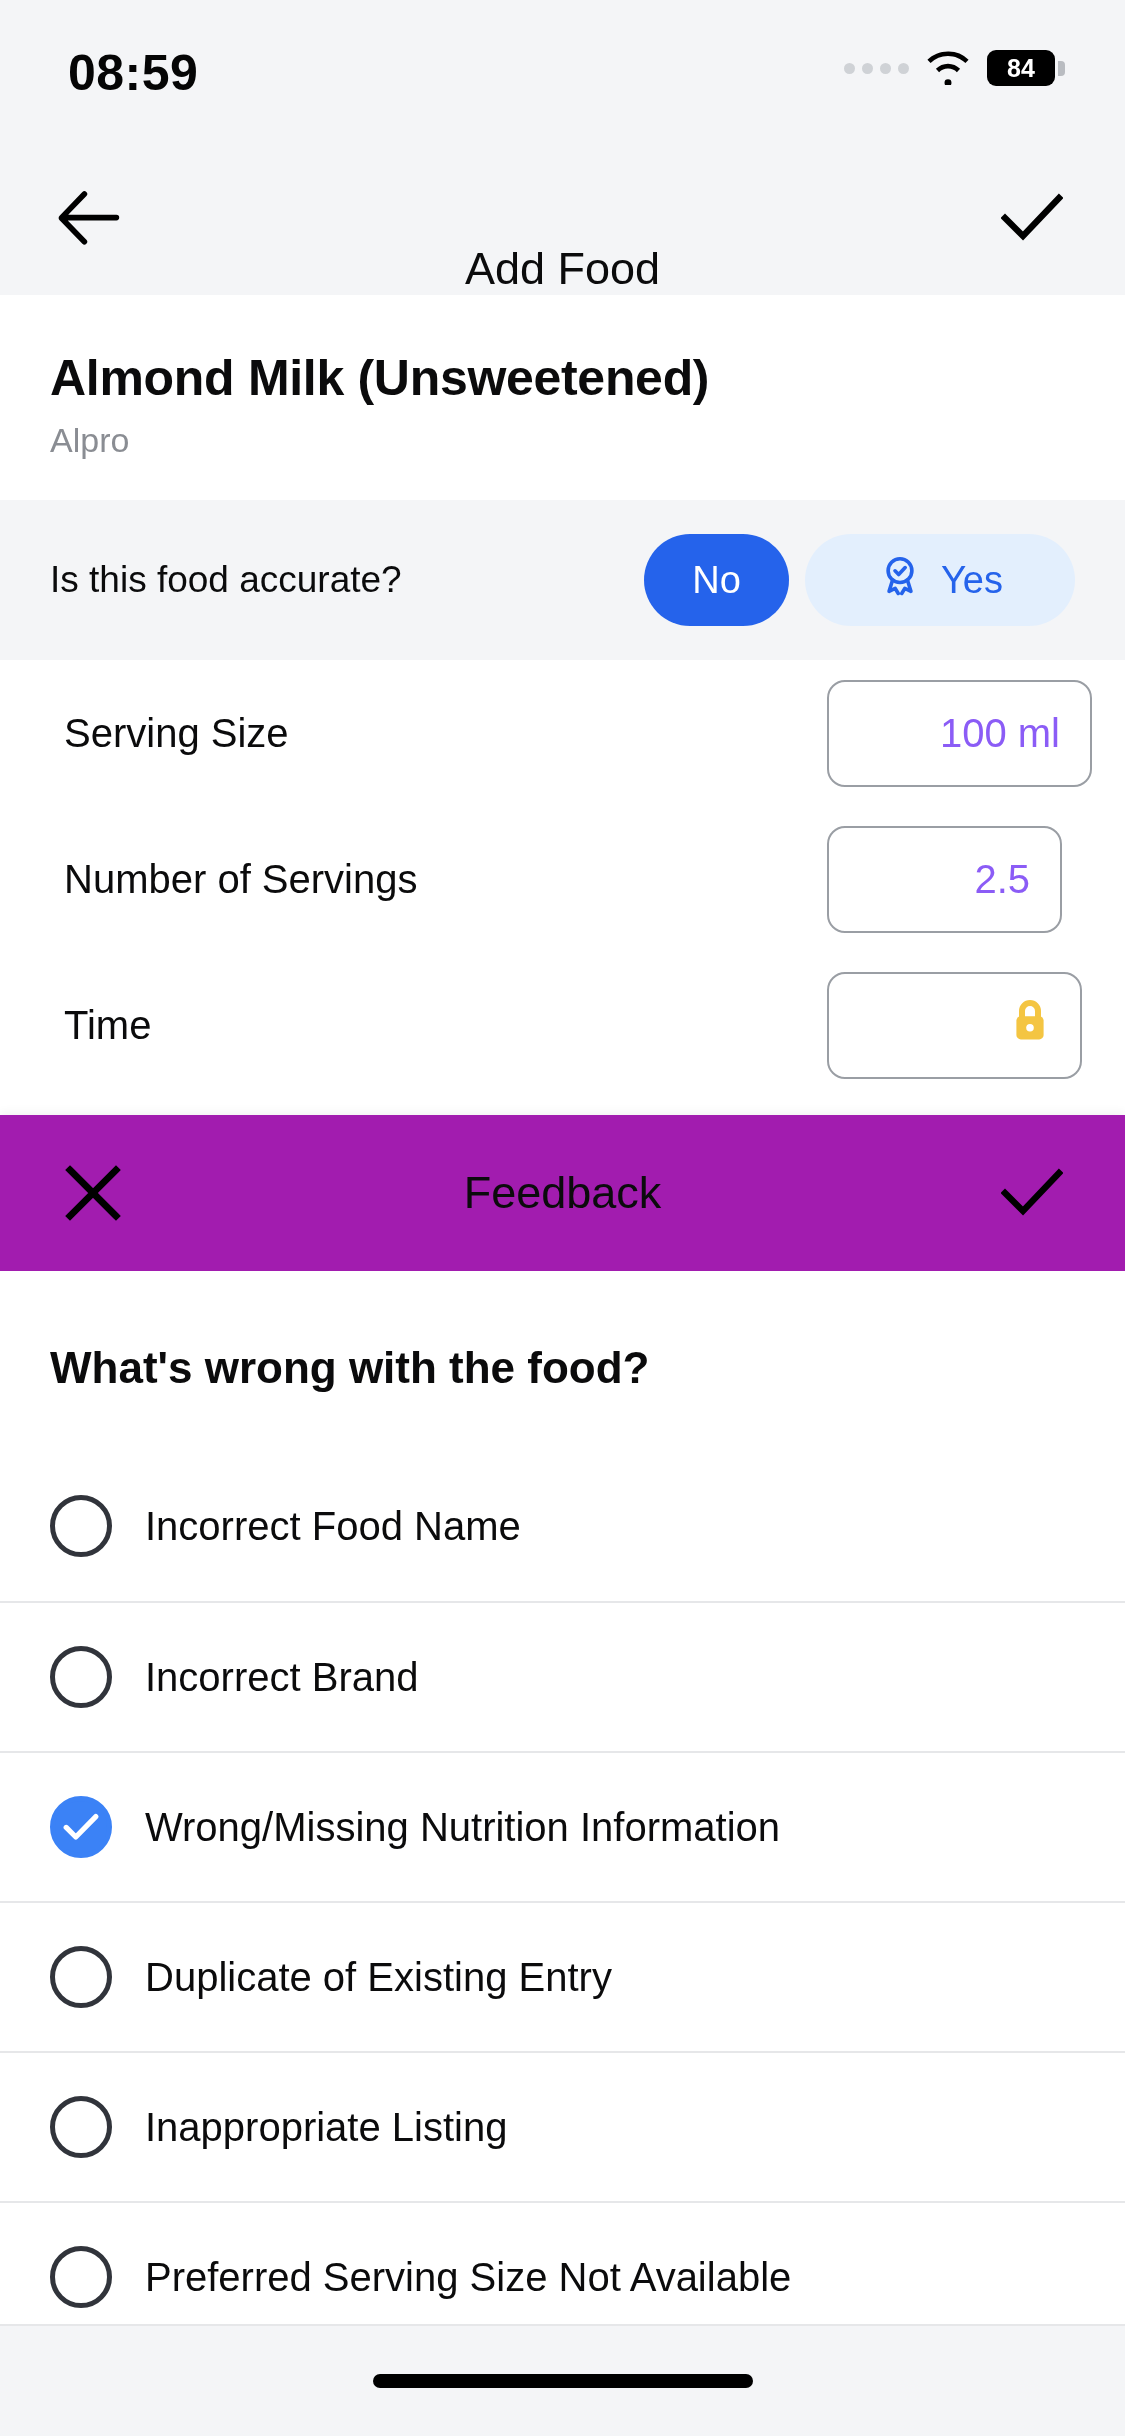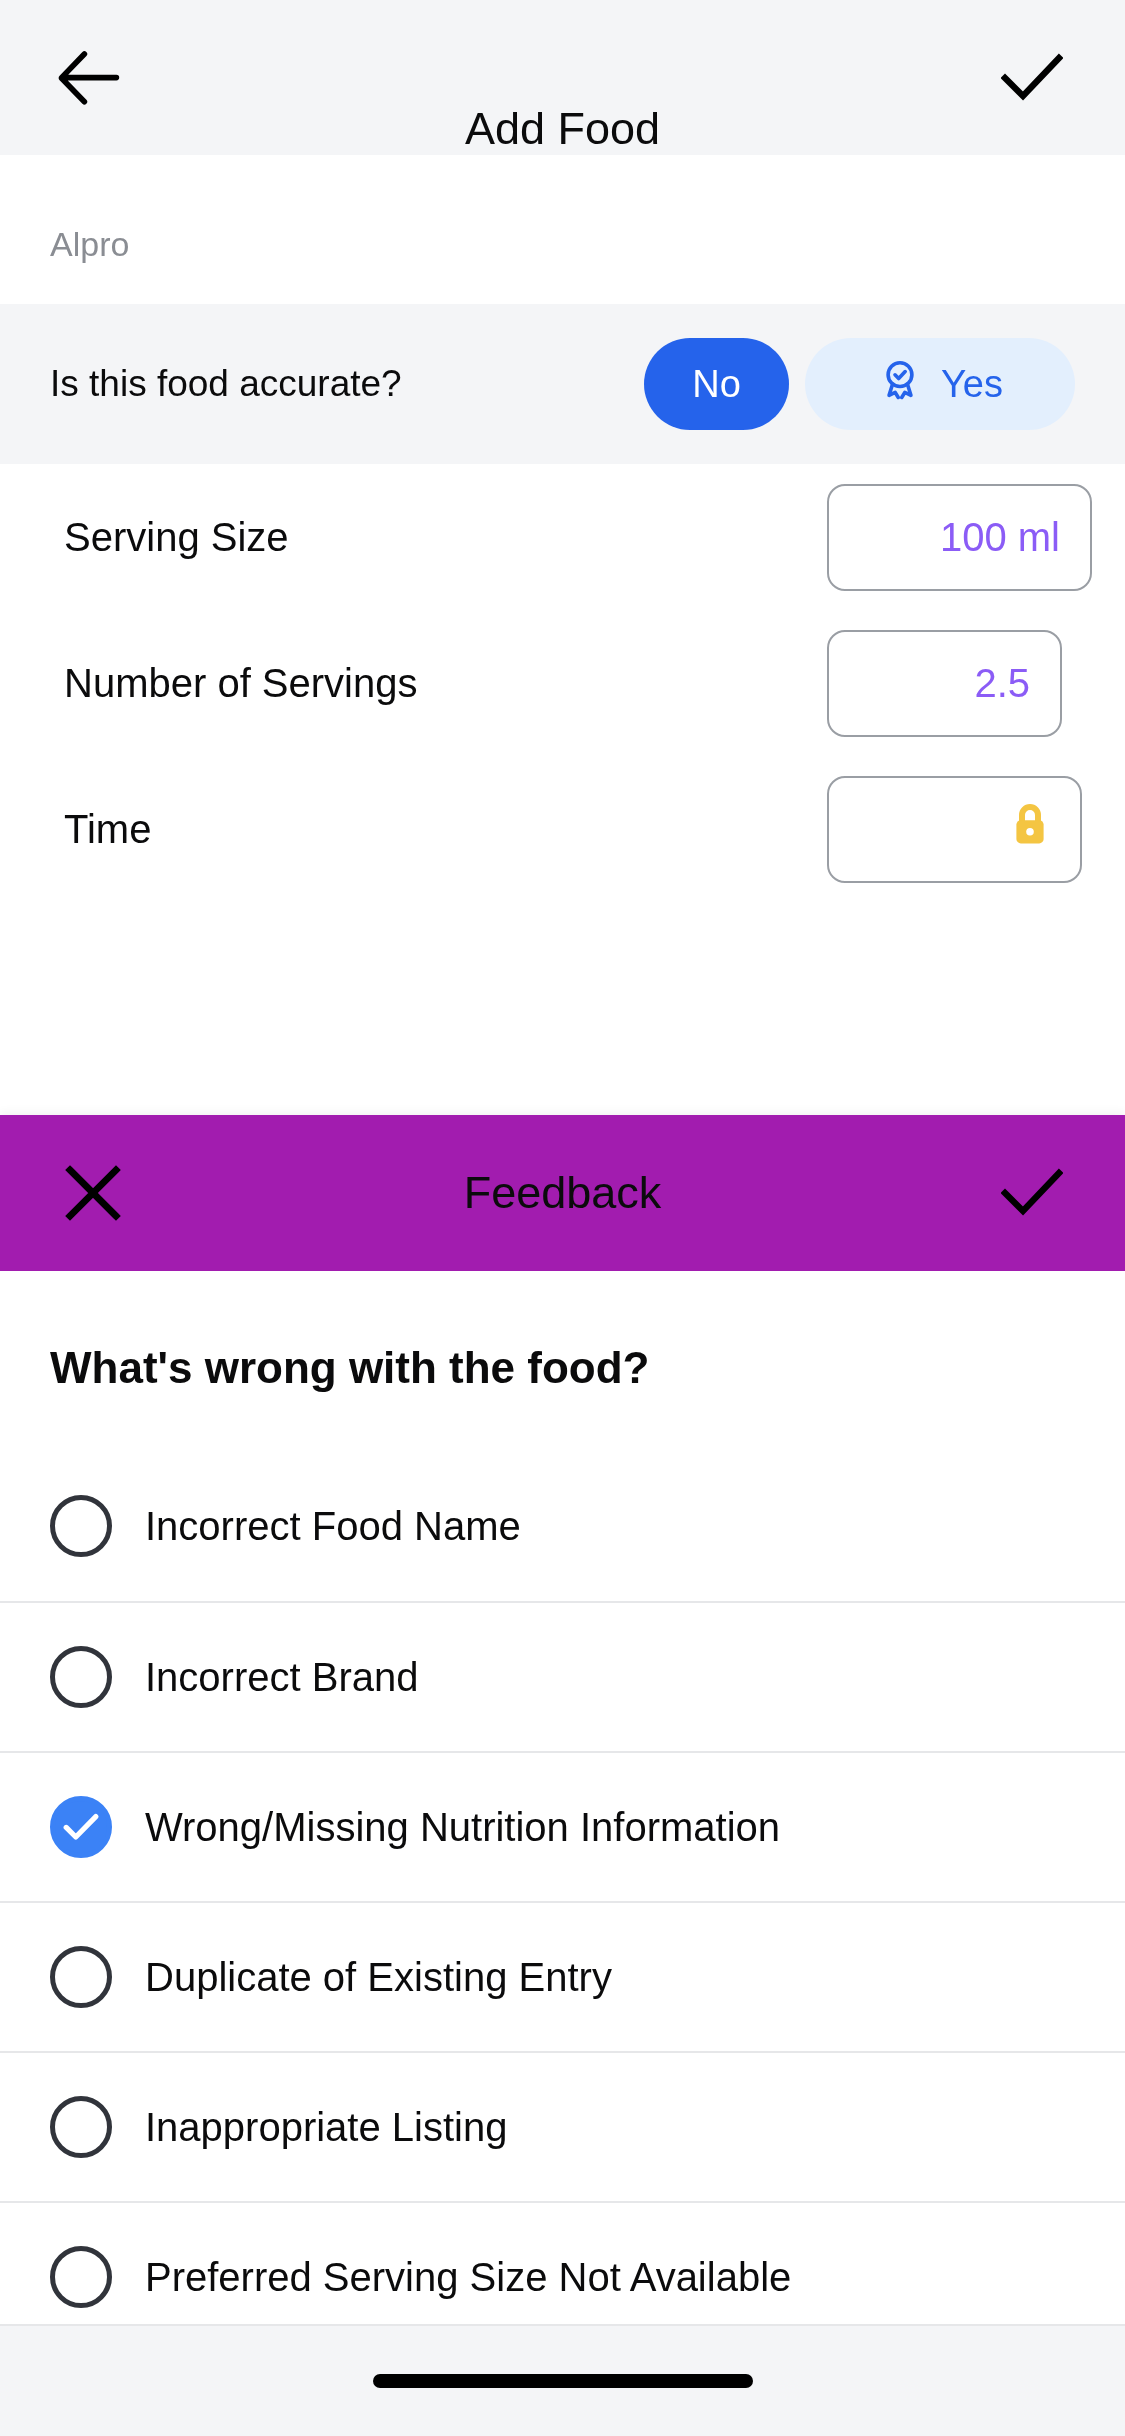--- a/index.html
+++ b/index.html
@@ -129,36 +129,59 @@
     background:#f4f5f7; display:flex;align-items:center;justify-content:center;
     border-top:2px solid #e6e7e9;
   }
   .homebar .pill{ width:380px;height:14px;background:#000;border-radius:8px; }
 </style>
 </head>
 <body>
 
 <div class="screen">
 
+  <div class="statusbar">
+    <div class="sb-time">08:59</div>
+    <div class="sb-right">
+      <span class="sig-dots">
+          <i></i>
+          <i></i>
+          <i></i>
+          <i></i>
+        </span>
+      <span class="wifi">
+        <svg width="44" height="34" viewBox="0 0 24 18">
+          <path d="M12 15.2a1.9 1.9 0 1 0 0 3.8 1.9 1.9 0 0 0 0-3.8z" fill="#000"></path>
+          <path d="M12 9.3c1.9 0 3.6.75 4.85 1.97l1.75-1.8A9.8 9.8 0 0 0 12 6.7a9.8 9.8 0 0 0-6.6 2.77l1.75 1.8A6.85 6.85 0 0 1 12 9.3z" fill="#000"></path>
+          <path d="M12 2.4c3.7 0 7.05 1.48 9.5 3.88l1.72-1.78A15.4 15.4 0 0 0 12 0C7.6 0 3.6 1.75.78 4.5L2.5 6.28A13.4 13.4 0 0 1 12 2.4z" fill="#000"></path>
+        </svg>
+      </span>
+      <span class="battery">
+        <span class="bat-body">84</span>
+        <span class="bat-cap"></span>
+      </span>
+    </div>
+  </div>
 
   <div class="navbar">
     <div class="nav-left">
       <svg width="62" height="54" viewBox="0 0 31 27">
         <path d="M13.2 1.5 1.8 13.3h27.4M13.2 25.4 1.8 13.6" fill="none" stroke="#000" stroke-width="2.8" stroke-linecap="round" stroke-linejoin="round"></path>
       </svg>
     </div>
     <div class="nav-title">Add Food</div>
     <div class="nav-right">
       <svg width="62" height="50" viewBox="0 0 31 25">
         <path d="M2 12.5 11 21.5 29 2.5" fill="none" stroke="#000" stroke-width="3.2" stroke-linecap="square"></path>
       </svg>
     </div>
   </div>
 
   <div class="food-head">
+    <div class="food-name">Almond Milk (Unsweetened)</div>
     <div class="food-brand">Alpro</div>
   </div>
 
   <div class="accurate">
     <div class="accurate-label">Is this food accurate?</div>
     <div class="accurate-btns">
       <button class="btn-no">No</button>
       <button class="btn-yes">
         <span>
           <svg width="46" height="46" viewBox="0 0 24 24" fill="none" stroke="#2563eb" stroke-width="1.9" stroke-linecap="round" stroke-linejoin="round">

